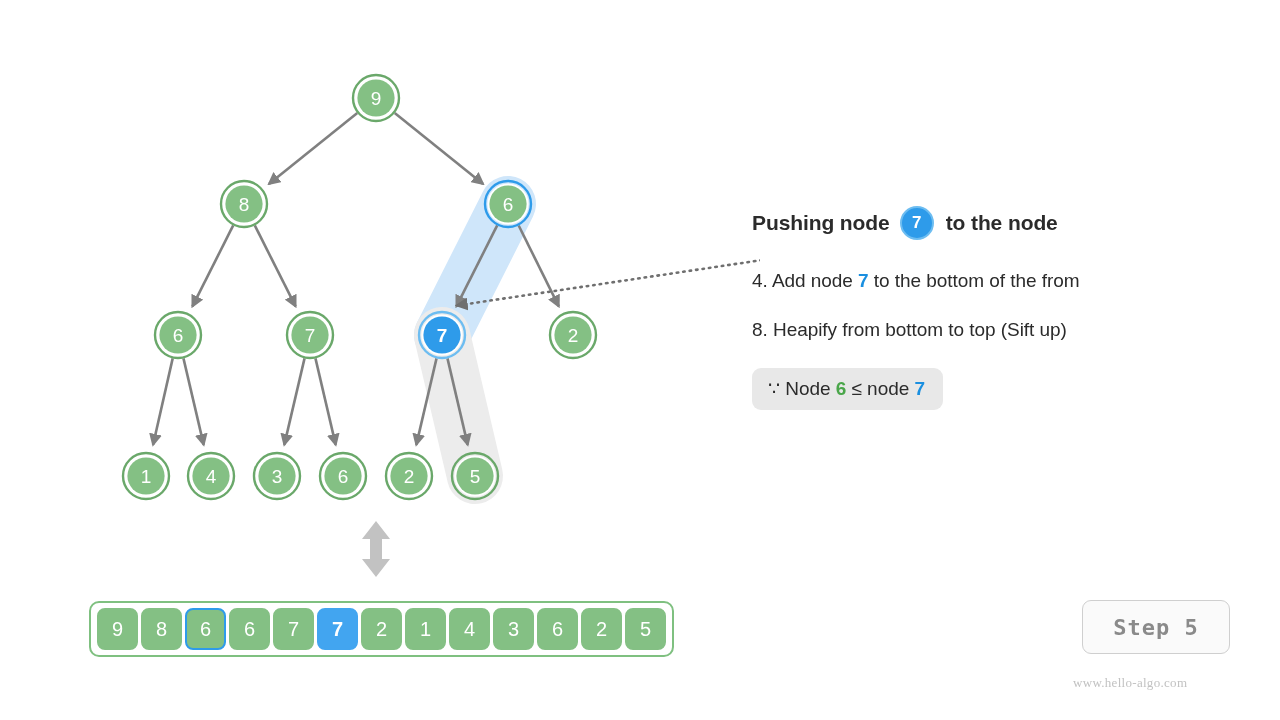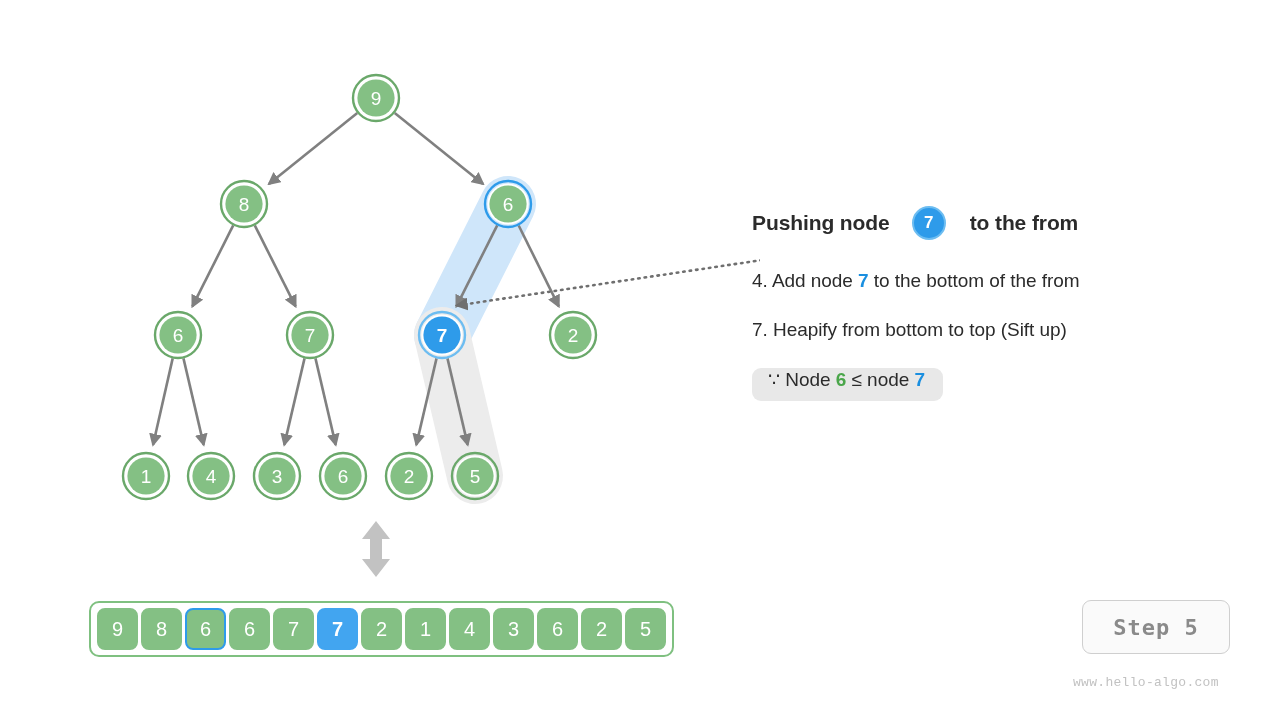--- a/index.html
+++ b/index.html
@@ -16,21 +16,21 @@
   
   #tree-svg{position:absolute;left:0;top:0;width:760px;height:720px;}
 
   
   .panel{
     position:absolute;
     left:752px; top:206px; width:500px;
   }
   .panel-title{
     font-size:21px;font-weight:bold;color:#2b2b2b;
-    display:flex;align-items:center;gap:12px;
+    display:flex;align-items:center;gap:0px;
     letter-spacing:-0.1px;
     white-space:nowrap;
   }
   .panel-title .t1{margin-right:10px;}
   .panel-title .t2{margin-left:12px;}
   .title-node{
     display:inline-flex;align-items:center;justify-content:center;
     width:34px;height:34px;border-radius:50%;
     background:#2e9bea;border:2.5px solid #6dbdf1;
     color:#ffffff;font-size:17px;font-weight:bold;
@@ -39,40 +39,40 @@
   .steps{margin-top:30px;}
   .step-line{
     font-size:19px;color:#2b2b2b;white-space:nowrap;
     margin-bottom:27px;letter-spacing:-0.05px;
   }
   .num-blue{color:#1a8fe0;font-weight:bold;}
   .num-green{color:#4aa64a;font-weight:bold;}
   .reason{
     display:inline-block;
     background:#e8e8e8;border-radius:9px;
-    padding:0 18px 10px 16px;
+    padding:9px 18px 10px 16px;
     font-size:19px;color:#2b2b2b;white-space:nowrap;
     letter-spacing:-0.05px;
   }
 
   
   .step-badge{
     position:absolute;left:1082px;top:600px;
     width:148px;height:54px;
     border:1px solid #cfcfcf;border-radius:9px;
     background:#fafafa;
     display:flex;align-items:center;justify-content:center;
     font-family:"DejaVu Sans Mono", monospace;
     font-size:22px;font-weight:bold;color:#8a8a8a;
     letter-spacing:1px;
     box-sizing:border-box;
   }
   .watermark{
     position:absolute;left:1073px;top:675px;
-    font-family:Liberation Mono, monospace;
+    font-family:Liberation Serif, serif;
     font-size:13px;color:#c2c2c2;letter-spacing:0.3px;
   }
 
   
   #array-wrap{
     position:absolute;left:89px;top:601px;
     border:2px solid #7fc080;border-radius:10px;
     padding:5px 6px;
     display:flex;gap:3px;
     background:#ffffff;
@@ -225,29 +225,29 @@
       <div class="cell">6</div>
       <div class="cell">2</div>
       <div class="cell">5</div>
     </div>
 
   <div class="panel">
 
     <div class="panel-title">
       <span class="t1">Pushing node</span>
       <span class="title-node">7</span>
-      <span class="t2">to the from</span>
+      <span class="t2">to the node</span>
     </div>
 
     <div class="steps">
       <div class="step-line">
         <span>4. Add node </span><span class="num-blue">7</span><span> to the bottom of the from</span>
       </div>
       <div class="step-line">
-        <span>7. Heapify from bottom to top (Sift up)</span>
+        <span>8. Heapify from bottom to top (Sift up)</span>
       </div>
       <div class="reason">
         <span>∵</span><span> Node </span><span class="num-green">6</span><span> ≤ </span><span>node </span><span class="num-blue">7</span>
       </div>
     </div>
   </div>
 
   <div class="step-badge">Step 5</div>
   <div class="watermark">www.hello-algo.com</div>
 

